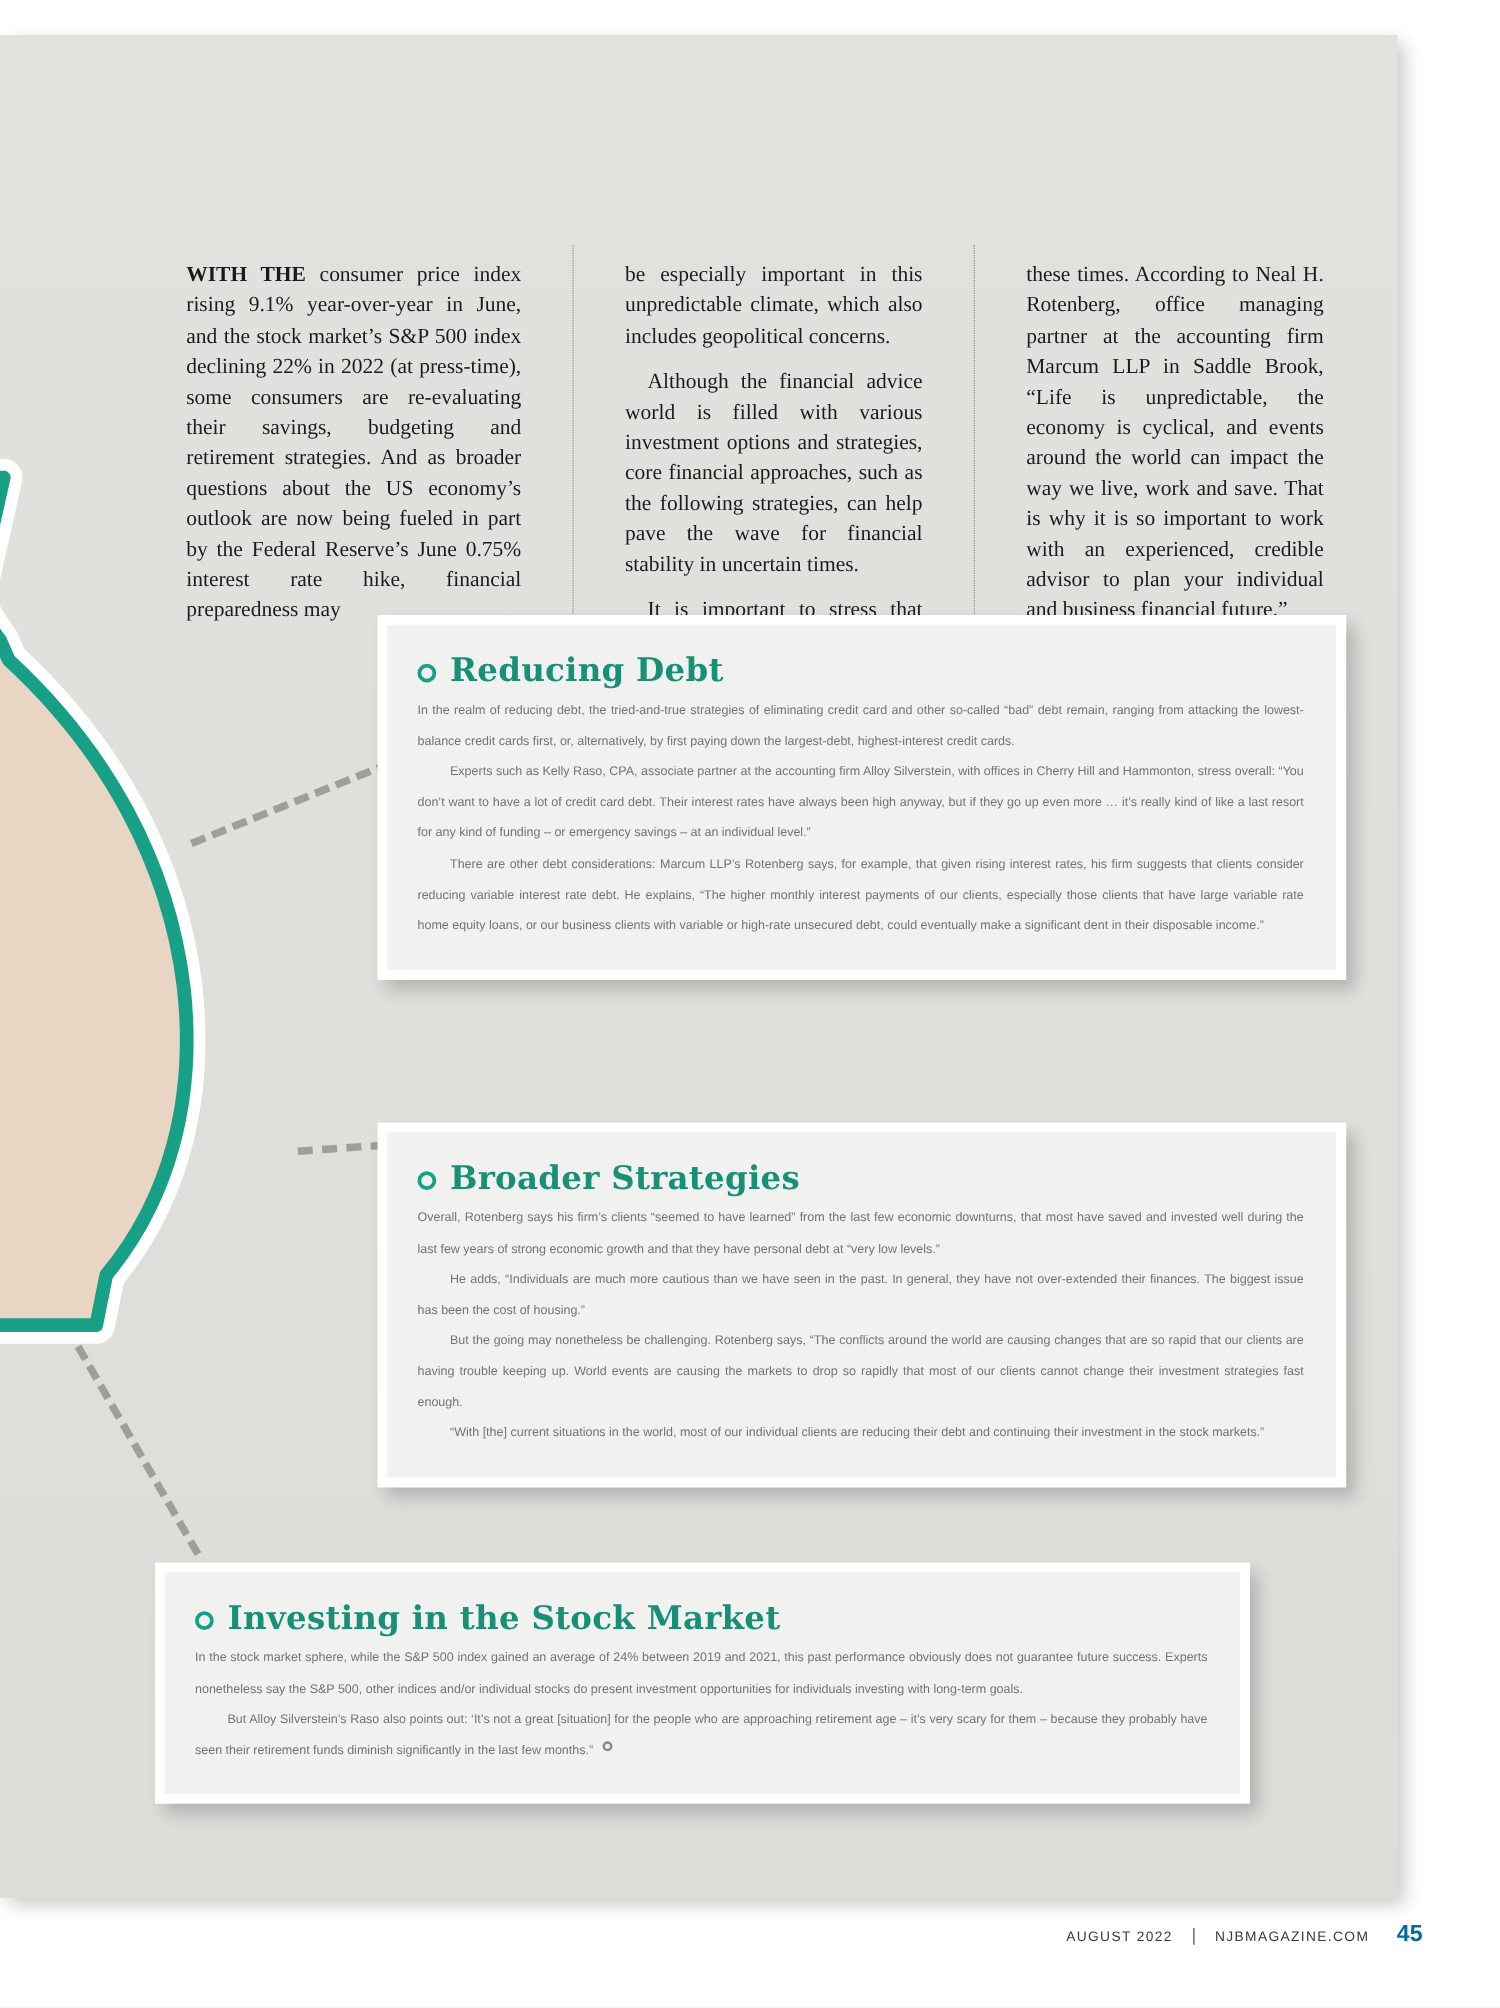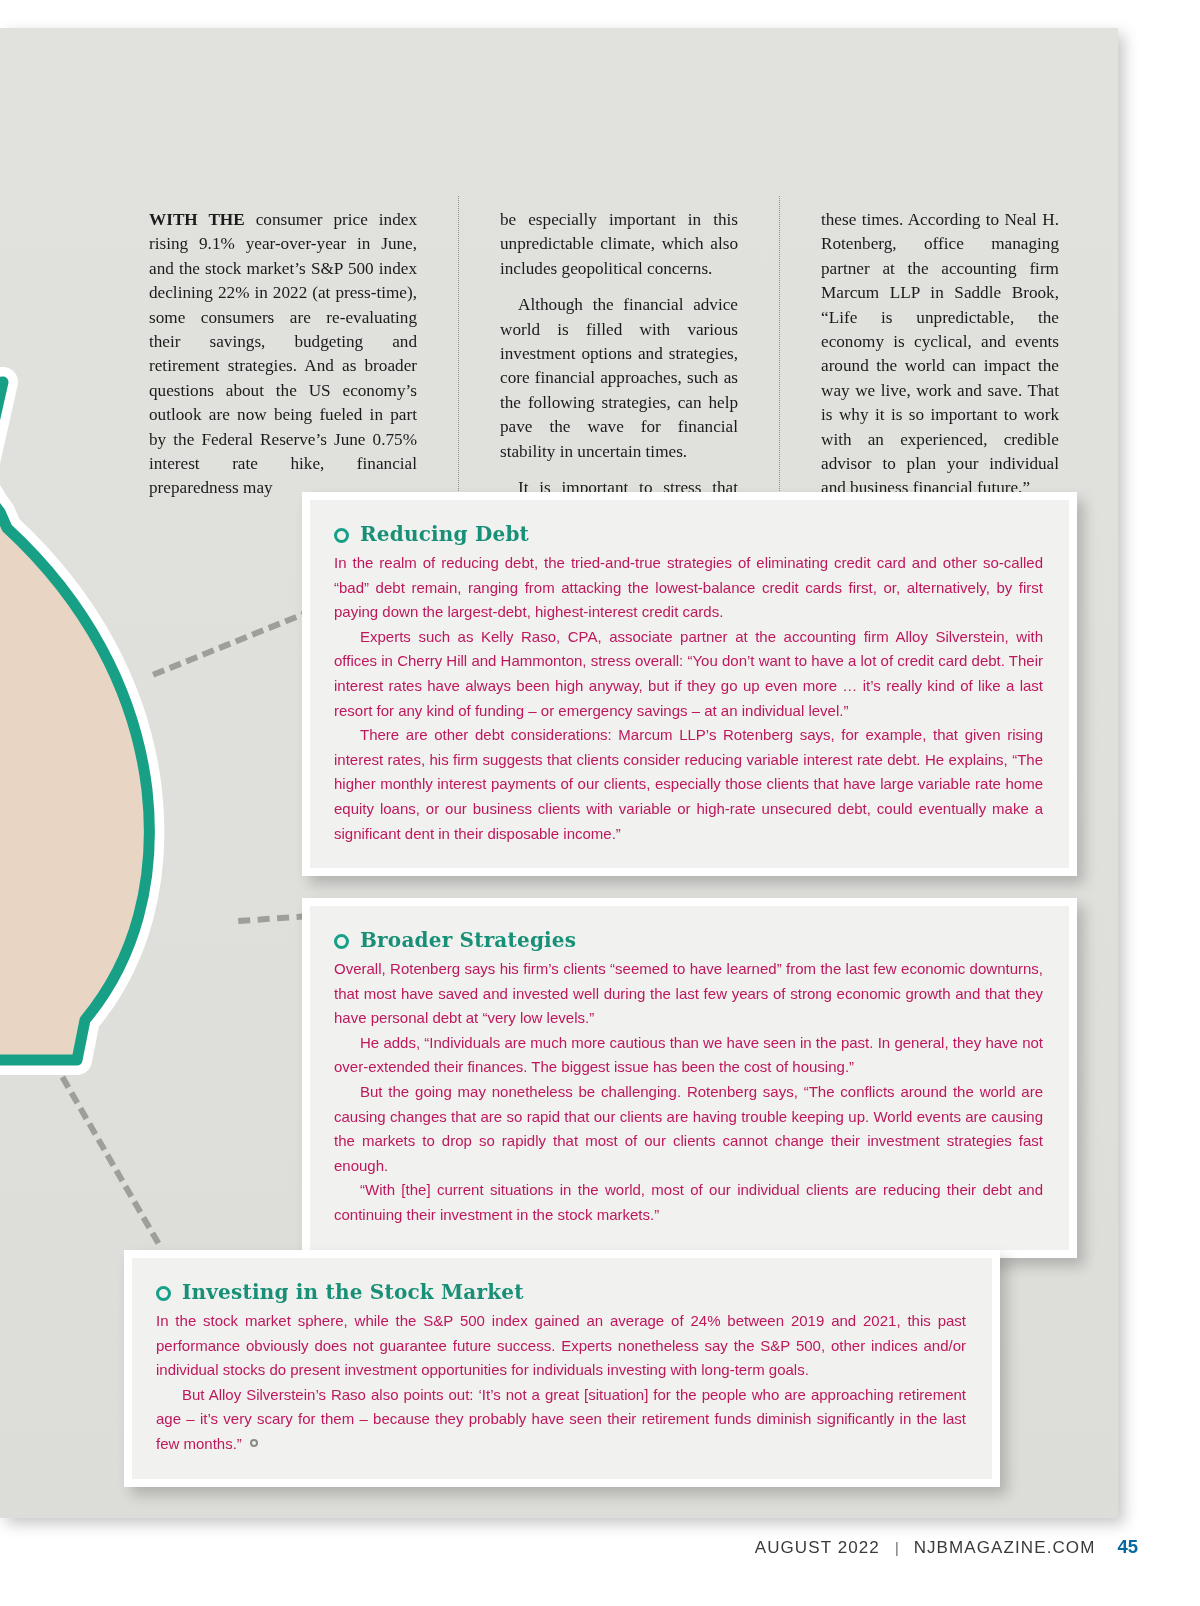--- a/index.html
+++ b/index.html
@@ -140,30 +140,30 @@
     width: 15px; height: 15px;
     border: 3.5px solid #17a088;
     border-radius: 50%;
     flex: 0 0 auto;
     position: relative;
     top: 1px;
   }
   .box-title {
     font-family: "DejaVu Serif", serif;
     font-weight: bold;
-    font-size: 20px;
+    font-size: 26px;
     letter-spacing: .2px;
     color: #189077;
   }
 
   .box-body {
     font-family: "Liberation Sans", sans-serif;
-    font-size: 15px;
+    font-size: 10px;
     line-height: 24.6px;
-    color: #be185d;
+    color: #737373;
     text-align: justify;
   }
   .box-body p { margin: 0; }
   .box-body p + p { text-indent: 26px; }
 
   .endmark {
     display: inline-block;
     width: 8px; height: 8px;
     border: 2px solid #8a8a86;
     border-radius: 50%;
@@ -179,21 +179,21 @@
     top: 1536px;
     display: flex;
     align-items: baseline;
     gap: 0;
     z-index: 8;
     font-family: "Liberation Sans", sans-serif;
     color: #3a3a3a;
   }
   .footer-issue,
   .footer-site {
-    font-size: 17px;
+    font-size: 11px;
     letter-spacing: 1.1px;
   }
   .footer-sep {
     font-size: 14.4px;
     margin: 0 15px;
     color: #6a6a6a;
   }
   .footer-page {
     font-size: 18.5px;
     font-weight: bold;

